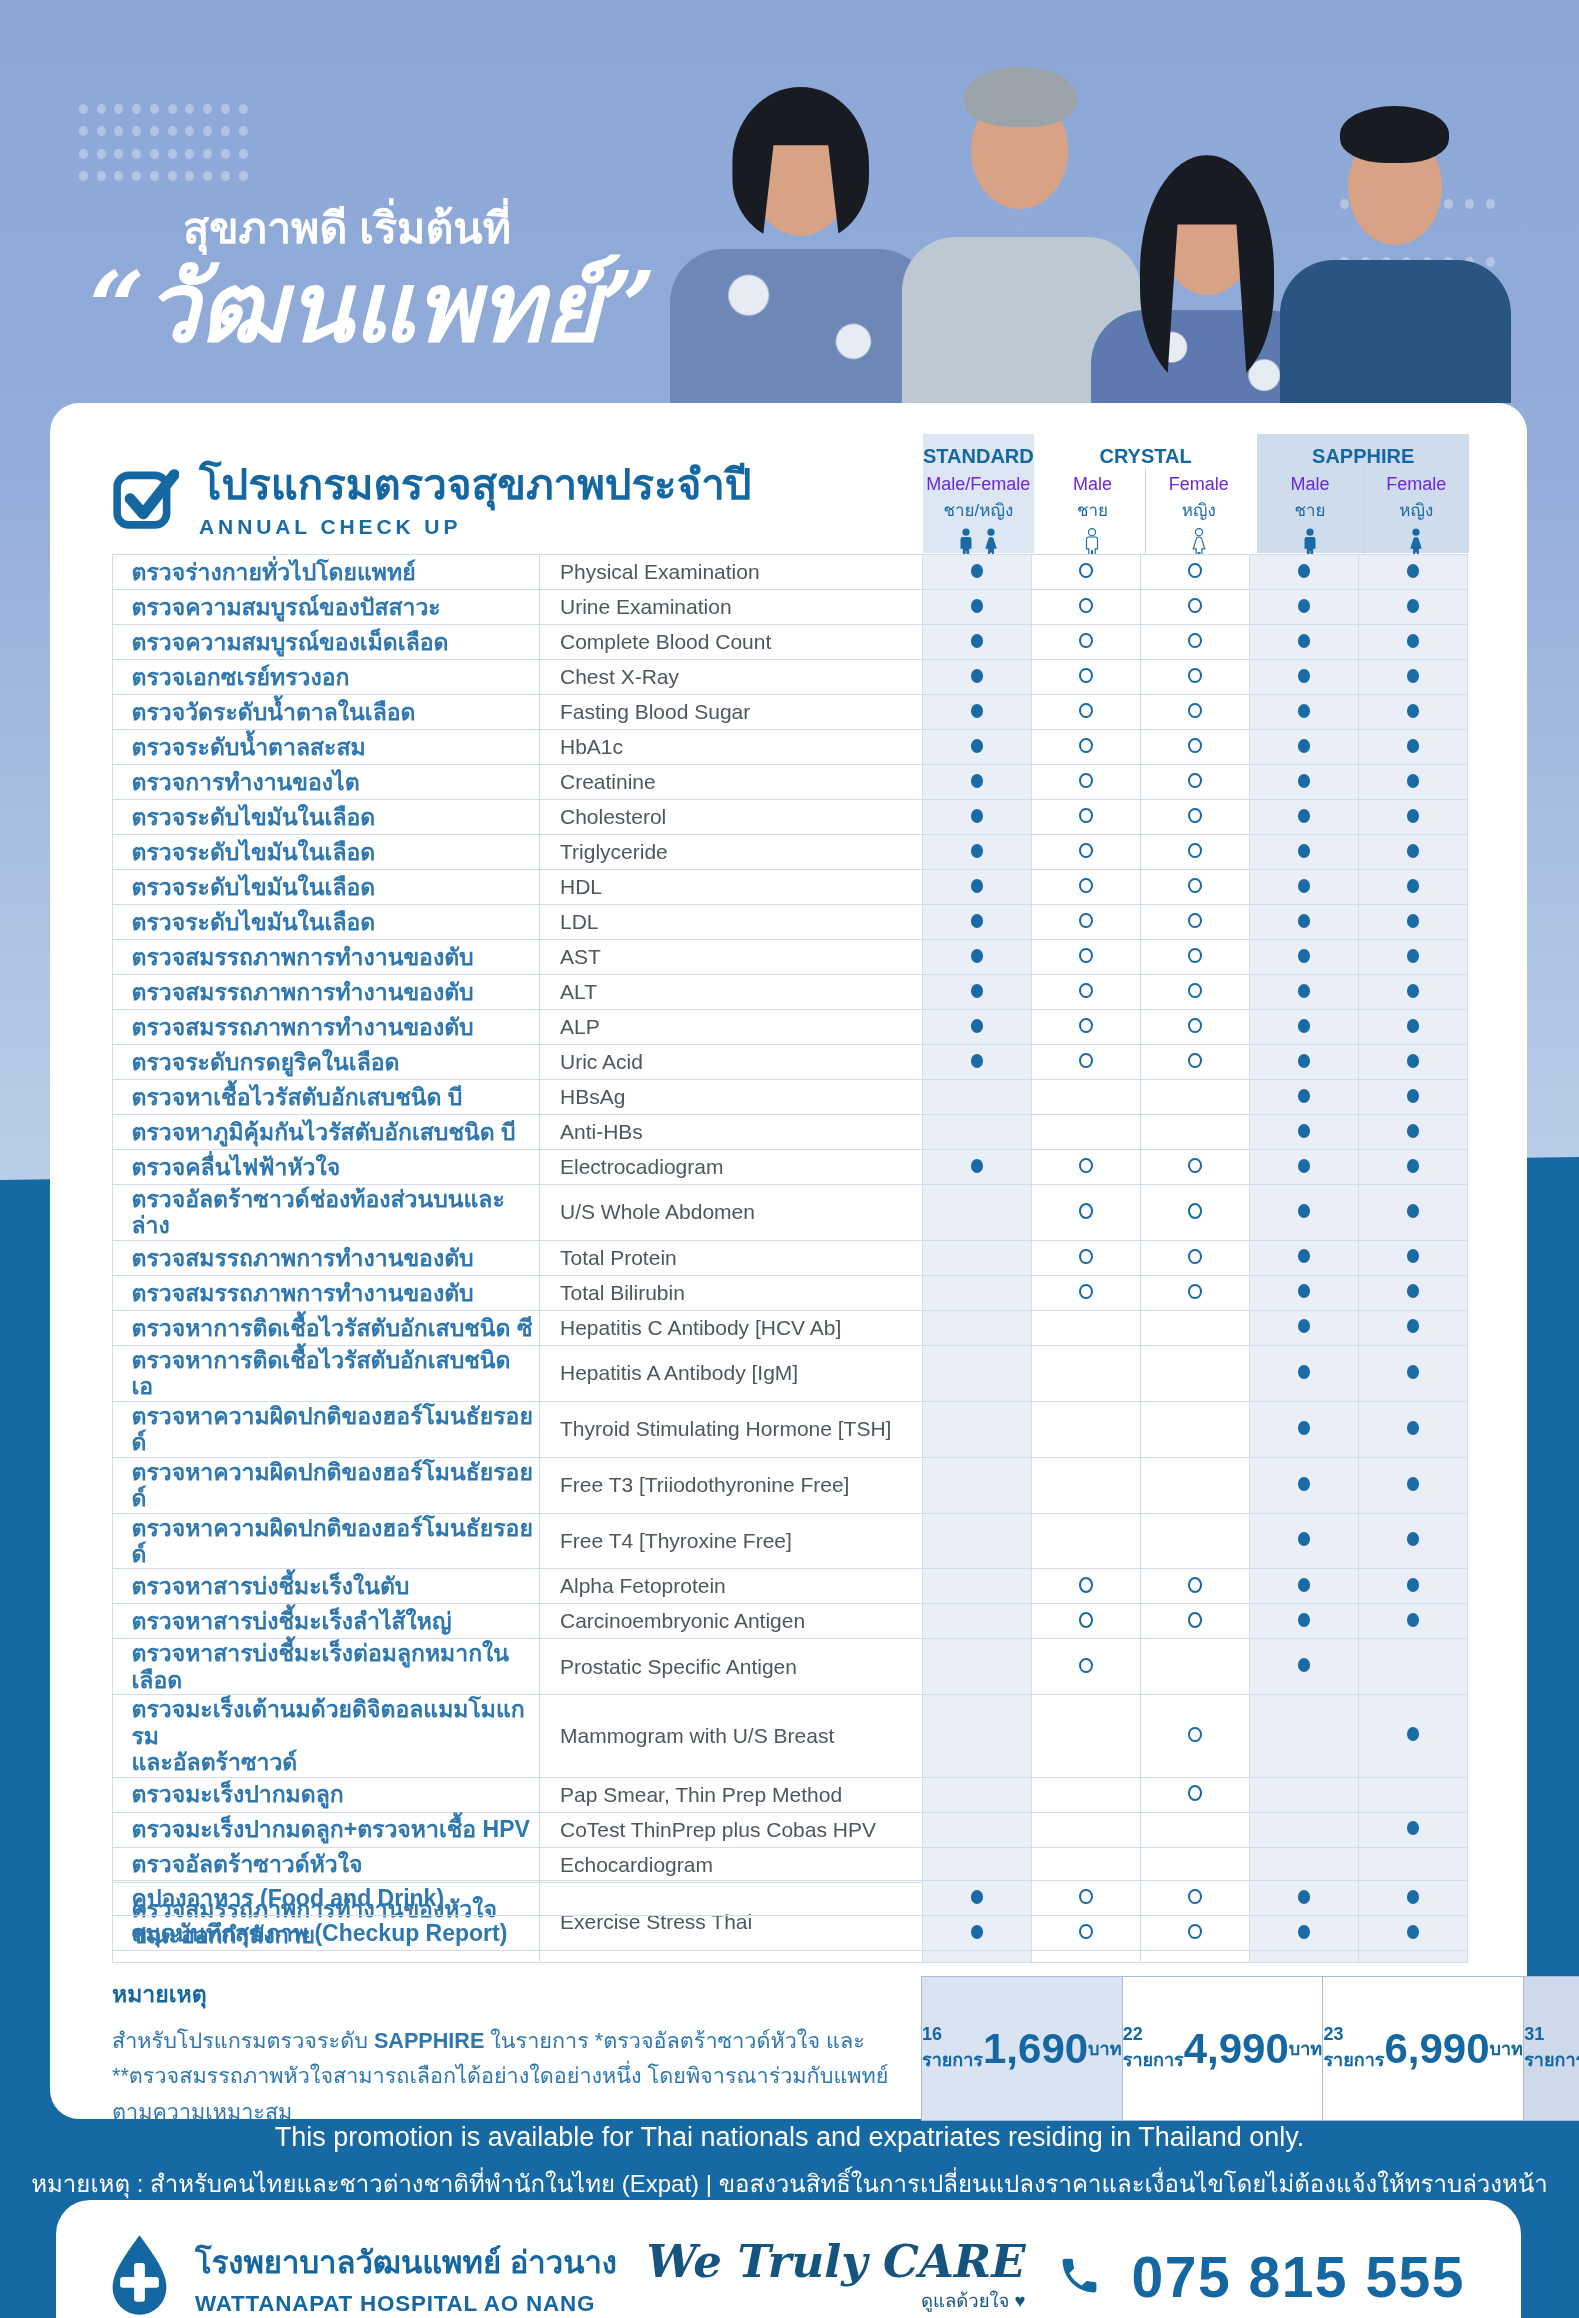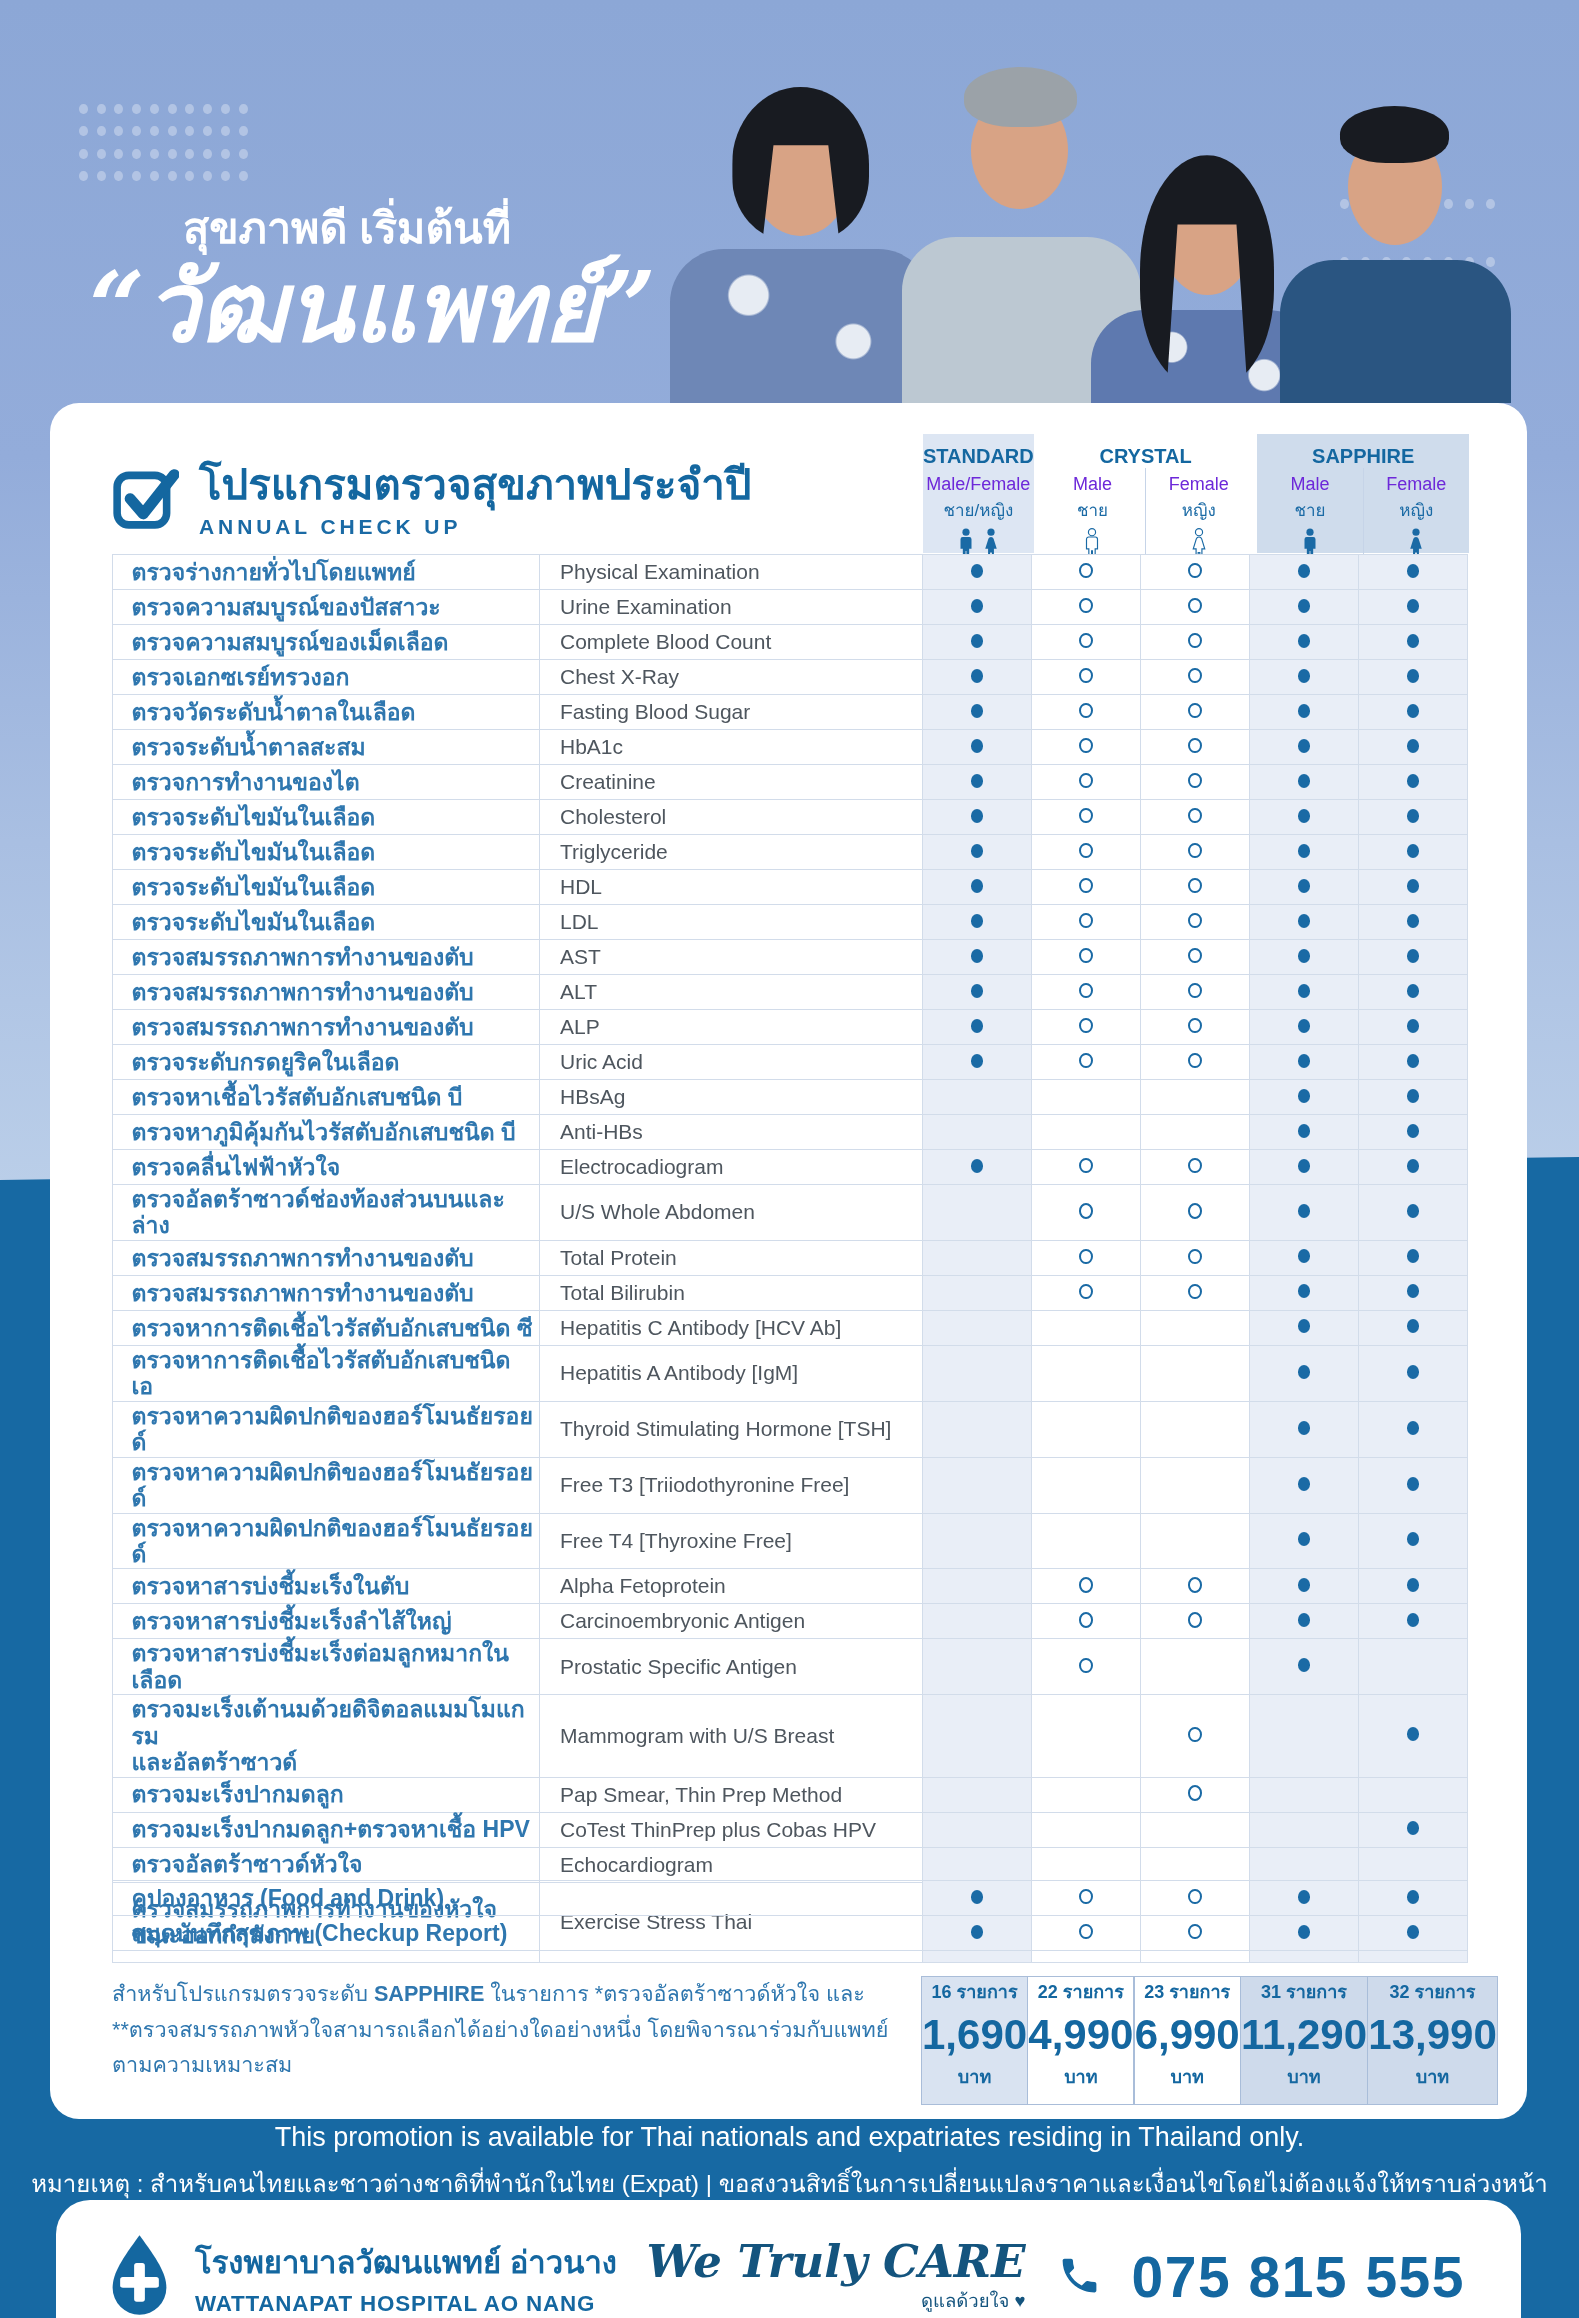--- a/index.html
+++ b/index.html
@@ -62,22 +62,22 @@
   .dot{display:inline-block;width:12.3px;height:14px;border-radius:50%;}
   .dot.f{background:#1A6AA5;}
   .dot.o{width:10px;height:11.6px;border:2.3px solid #1A6AA5;background:#fff;}
   
   .bottom-row{left:62px;top:1573px;width:1355px;display:flex;justify-content:space-between;}
   .note{width:786px;}
   .note-title{color:#1467A0;font-weight:bold;font-size:23px;margin-bottom:10.8px;}
   .note-body{color:#2F77AF;font-size:21.6px;line-height:1.65;}
   .note-body b{font-weight:bold;}
   .prices{width:546px;display:grid;grid-template-columns:repeat(5,1fr);}
-  .price{border:0.8px solid #A9BDD9;margin-left:-0.8px;height:129px;box-sizing:border-box;
-         display:flex;flex-direction:column;align-items:center;justify-content:flex-start;}
+  .price{border:0.8px solid #A9BDD9;margin-left:-0.8px;height:145px;box-sizing:border-box;
+         display:flex;flex-direction:row;align-items:center;justify-content:space-between;}
   .price:first-child{margin-left:0;}
   .p-std{background:#D9E3F1;}
   .p-cry{background:#FFFFFF;}
   .p-sap{background:#CEDAEB;}
   .pr-items{color:#1467A0;font-size:18px;font-weight:bold;}
   .pr-amt{color:#1467A0;font-size:42px;font-weight:bold;margin:4.6px 0 3.1px;}
   .pr-unit{color:#1467A0;font-size:18px;font-weight:bold;}
   
   .band1{left:0;top:2122px;width:1579px;text-align:center;color:#fff;font-size:27px;}
   .band2{left:0;top:2164px;width:1579px;text-align:center;color:#fff;font-size:24px;}
@@ -645,20 +645,21 @@
           <td class="mark c-cry"><span class="dot o"></span></td>
           <td class="mark c-cry"><span class="dot o"></span></td>
           <td class="mark c-sap"><span class="dot f"></span></td>
           <td class="mark c-sap"><span class="dot f"></span></td>
         </tr>
       </tbody>
   </table>
 
   <div class="abs bottom-row">
     <div class="note">
+      <div class="note-title">หมายเหตุ</div>
       <div class="note-body"><span>สำหรับโปรแกรมตรวจระดับ </span><b>SAPPHIRE</b><span> ในรายการ *ตรวจอัลตร้าซาวด์หัวใจ และ **ตรวจสมรรถภาพหัวใจสามารถเลือกได้อย่างใดอย่างหนึ่ง โดยพิจารณาร่วมกับแพทย์ตามความเหมาะสม</span></div>
     </div>
     <div class="prices" id="prices">
         <div class="price p-std">
           <div class="pr-items">16 รายการ</div>
           <div class="pr-amt">1,690</div>
           <div class="pr-unit">บาท</div>
         </div>
         <div class="price p-cry">
           <div class="pr-items">22 รายการ</div>

